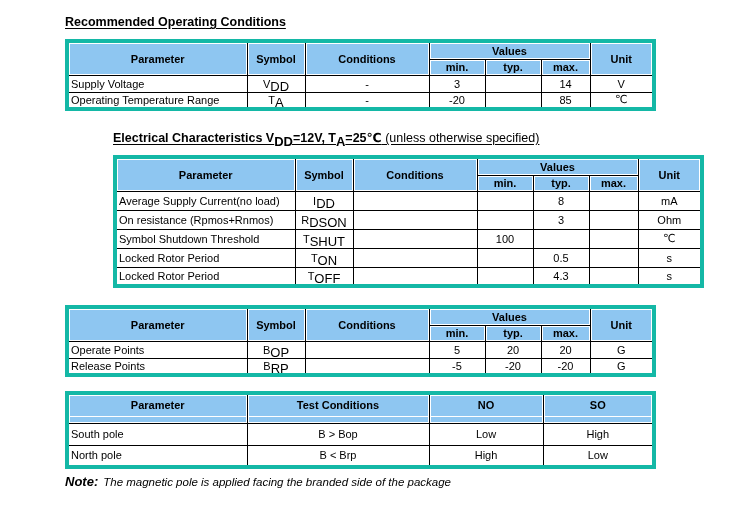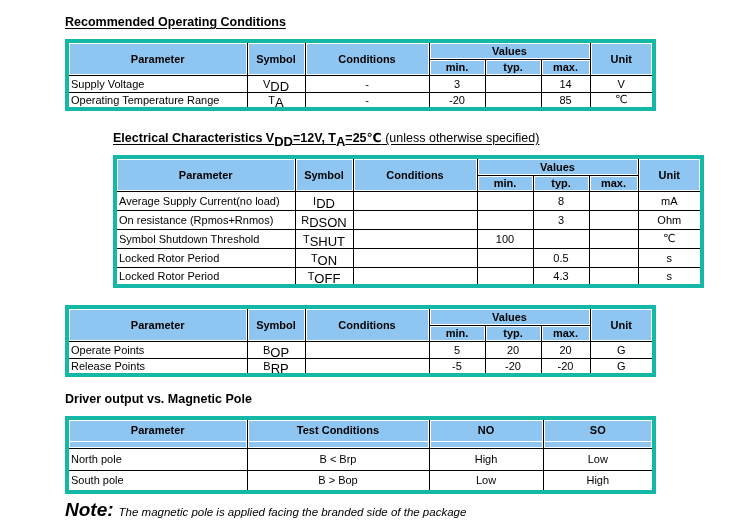--- a/index.html
+++ b/index.html
@@ -38,21 +38,21 @@
   table.t4 thead tr { height:30px; }
   table.t4 tbody tr { height:22px; }
   table.t4 th {
     background:linear-gradient(#8EC6F1 0 21px, #ffffff 21px 22px, #8EC6F1 22px 100%);
     padding-bottom:7px;
   }
 
   sub { font-size:13px; line-height:0; }
 
   .note { margin-top:5px; font-size:11.5px; font-style:italic; }
-  .note-label { font-weight:bold; font-size:19px; font-style:italic; margin-right:5px; }
+  .note-label { font-weight:bold; font-size:13px; font-style:italic; margin-right:5px; }
 </style>
 </head>
 <body>
 
 <div class="page">
 
   <div class="section sec-1">
     <div class="section-title">
       <span class="u">Recommended Operating Conditions</span>
     </div>
@@ -223,49 +223,48 @@
           <td class="c">-5</td>
           <td class="c">-20</td>
           <td class="c">-20</td>
           <td class="c">G</td>
         </tr>
       </tbody>
     </table>
   </div>
 
   <div class="section sec-4">
-    <div class="section-title">Driver output vs. Magnetic Pole</div>
     <table class="ds t4">
       <colgroup>
           <col style="width:180px">
           <col style="width:182px">
           <col style="width:114px">
           <col style="width:111px">
         </colgroup>
       <thead>
         <tr>
           <th>Parameter</th>
           <th>Test Conditions</th>
           <th>NO</th>
           <th>SO</th>
         </tr>
       </thead>
       <tbody>
         <tr>
+          <td class="l">South pole</td>
+          <td class="c">B &gt; Bop</td>
+          <td class="c">Low</td>
+          <td class="c">High</td>
+        </tr>
+        <tr>
           <td class="l">North pole</td>
           <td class="c">B &lt; Brp</td>
           <td class="c">High</td>
           <td class="c">Low</td>
         </tr>
-        <tr>
-          <td class="l">South pole</td>
-          <td class="c">B &gt; Bop</td>
-          <td class="c">Low</td>
-          <td class="c">High</td>
-        </tr>
       </tbody>
     </table>
   </div>
 
   <div class="note">
     <span class="note-label">Note:</span><span>The magnetic pole is applied facing the branded side of the package</span>
   </div>
 
 </div>
 

